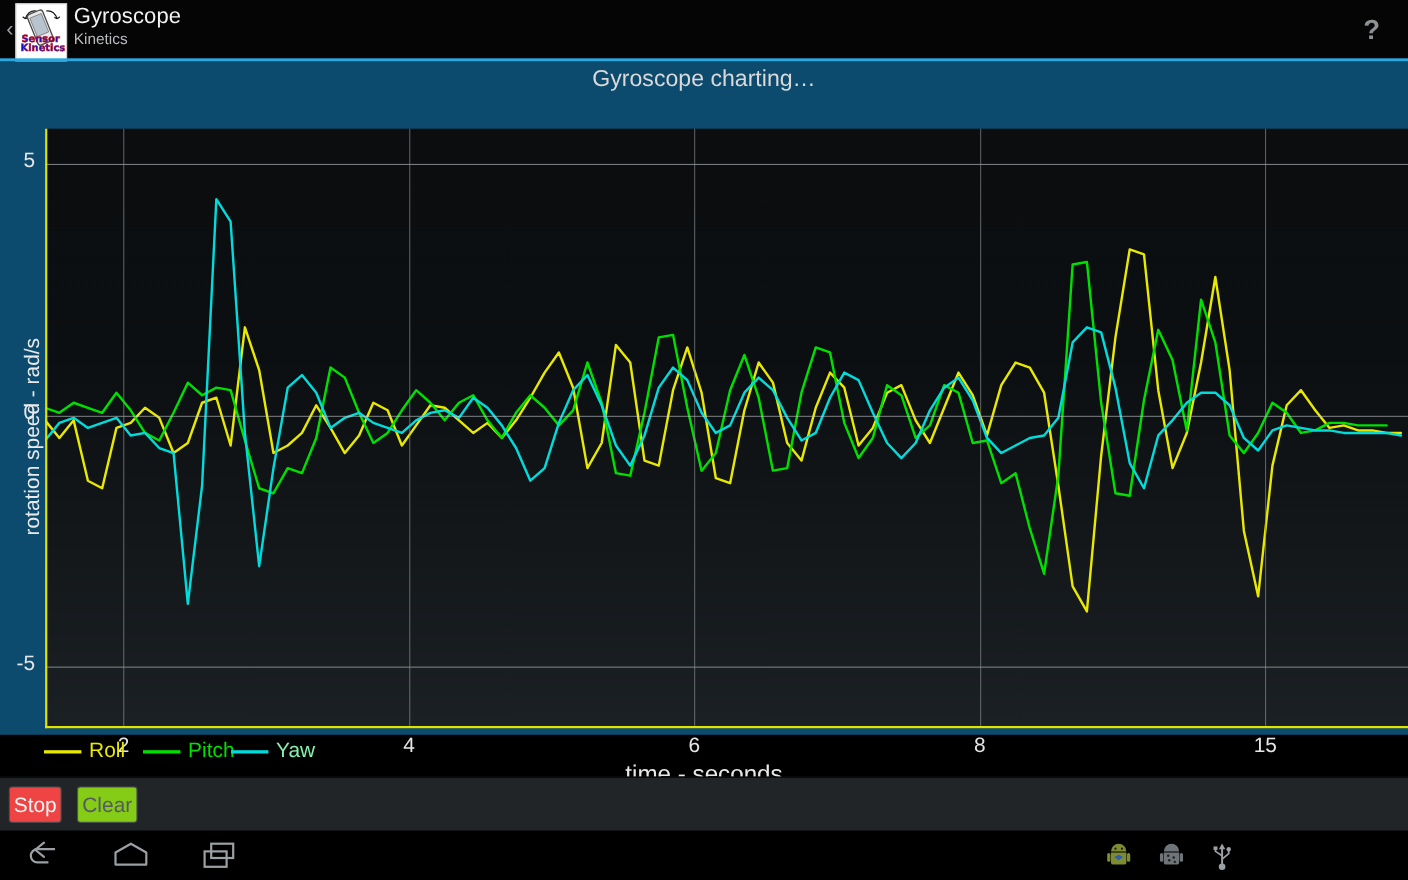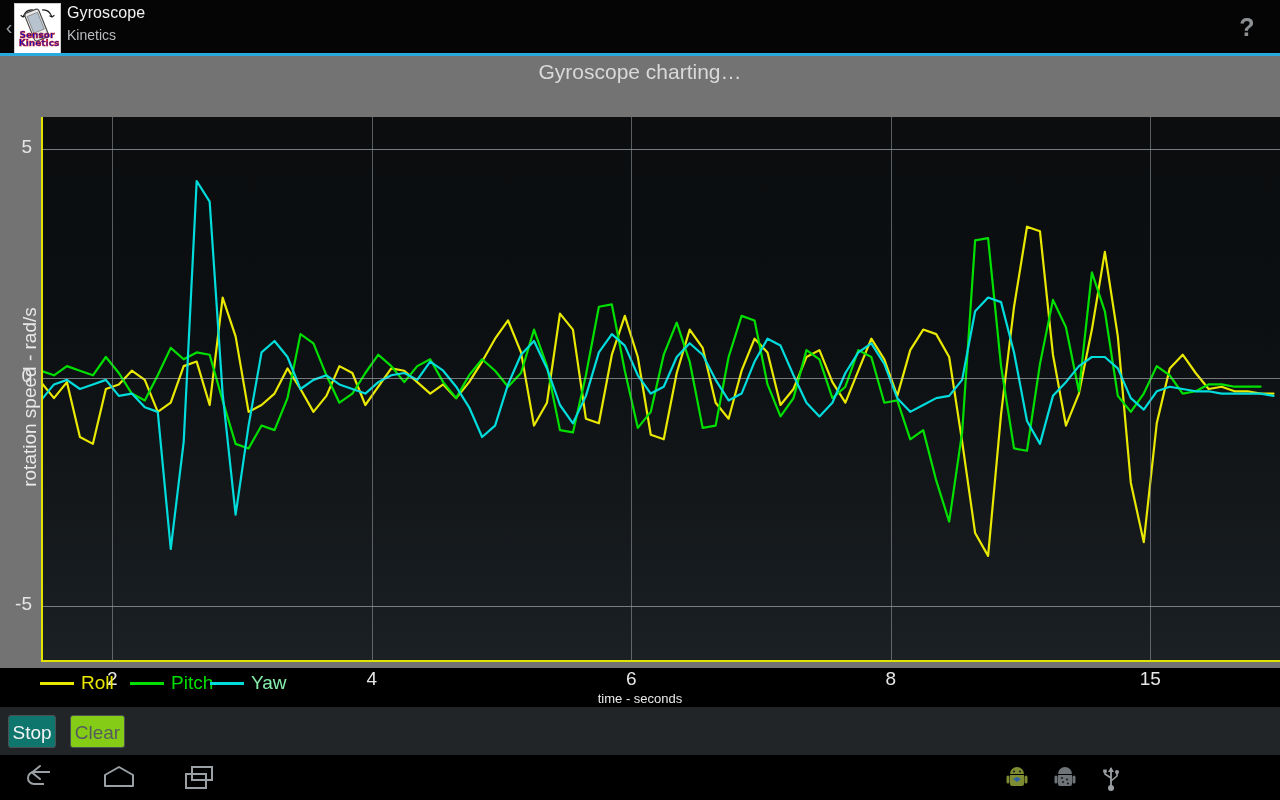--- a/index.html
+++ b/index.html
@@ -4,52 +4,52 @@
 <style>
   html,body{margin:0;padding:0;background:#000;}
   body{width:1280px;height:800px;overflow:hidden;font-family:"Liberation Sans",sans-serif;}
   .screen{position:relative;width:1280px;height:800px;background:#000;}
 
   
   .actionbar{position:absolute;left:0;top:0;width:1280px;height:53px;background:#050505;}
   .ab-back{position:absolute;left:2px;top:15px;width:14px;height:24px;color:#9aa0a6;font-size:20px;line-height:24px;text-align:center;}
   .ab-icon{position:absolute;left:14px;top:3px;width:47px;height:56px;background:#fdfdfd;border:1px solid #cfcfcf;box-sizing:border-box;overflow:hidden;}
   .ab-icon svg{display:block;}
-  .ab-title{position:absolute;left:67px;top:4px;color:#f2f2f2;font-size:16px;letter-spacing:.1px;}
+  .ab-title{position:absolute;left:67px;top:4px;color:#f2f2f2;font-size:20px;letter-spacing:.1px;}
   .ab-sub{position:absolute;left:67px;top:27px;color:#b9bcbe;font-size:14px;}
   .ab-help{position:absolute;right:18px;top:12px;width:30px;height:30px;color:#8d9194;font-size:25px;font-weight:bold;text-align:center;line-height:30px;}
   .ab-rule{position:absolute;left:0;top:53px;width:1280px;height:3px;background:#2aa8e0;}
 
   
-  .chartwrap{position:absolute;left:0;top:56px;width:1280px;height:612px;background:#737373;}
+  .chartwrap{position:absolute;left:0;top:56px;width:1280px;height:612px;background:#0c4a6e;}
   .chart-title{position:absolute;left:0;top:4px;width:1280px;text-align:center;color:#d9d9d9;font-size:21px;}
   .plot{position:absolute;left:41px;top:61px;width:1239px;height:544px;
         background:linear-gradient(to bottom,#0b0d0f 0%,#0c0f11 38%,#14181b 72%,#1b2024 100%);}
   .gridh{position:absolute;left:0;width:100%;height:1px;background:#8b8f93;opacity:.85;}
   .gridv{position:absolute;top:0;width:1px;height:100%;background:#8b8f93;opacity:.62;}
   .zeroline{position:absolute;left:0;width:100%;height:1px;background:#c9cdd0;opacity:.55;}
   .axis-y{position:absolute;left:41px;top:61px;width:2px;height:545px;background:#e2e200;}
   .axis-x{position:absolute;left:41px;top:604px;width:1239px;height:2px;background:#e2e200;}
   .ytick{position:absolute;color:#e6e6e6;font-size:19px;text-align:right;width:30px;}
   .xtick{position:absolute;color:#e6e6e6;font-size:19px;text-align:center;width:60px;top:612px;}
   .ylabel{position:absolute;left:-230px;top:330px;width:520px;text-align:center;color:#e9e9e9;font-size:19px;
           transform:rotate(-90deg);transform-origin:center;}
-  .xlabel{position:absolute;left:0;top:635px;width:1280px;text-align:center;color:#e9e9e9;font-size:13px;}
+  .xlabel{position:absolute;left:0;top:635px;width:1280px;text-align:center;color:#e9e9e9;font-size:22px;}
   .series-svg{position:absolute;left:0;top:0;width:1239px;height:544px;}
 
   
   .legend{position:absolute;left:0;top:672px;width:1280px;height:28px;}
   .lg{position:absolute;display:flex;align-items:center;gap:7px;font-size:19px;}
   .lg .swatch{display:inline-block;width:34px;height:3px;}
 
   
   .ctrlbar{position:absolute;left:0;top:706px;width:1280px;height:48px;background:#212527;border-top:1px solid #000;}
   .btn{position:absolute;top:8px;height:33px;border:1px solid #4b5055;border-radius:3px;
        font-size:19px;text-align:center;line-height:33px;box-sizing:border-box;}
-  .btn.stop{left:8px;width:48px;background:#0f766e;color:#f4f4f4;}
+  .btn.stop{left:8px;width:48px;background:#ef4444;color:#f4f4f4;}
   .btn.clear{left:70px;width:55px;background:#84cc16;color:#565b5f;}
 
   
   .navbar{position:absolute;left:0;top:756px;width:1280px;height:44px;background:#000;}
   .navicon{position:absolute;top:8px;width:46px;height:28px;}
   .sysicon{position:absolute;top:10px;}
 </style>
 </head>
 <body>
 

